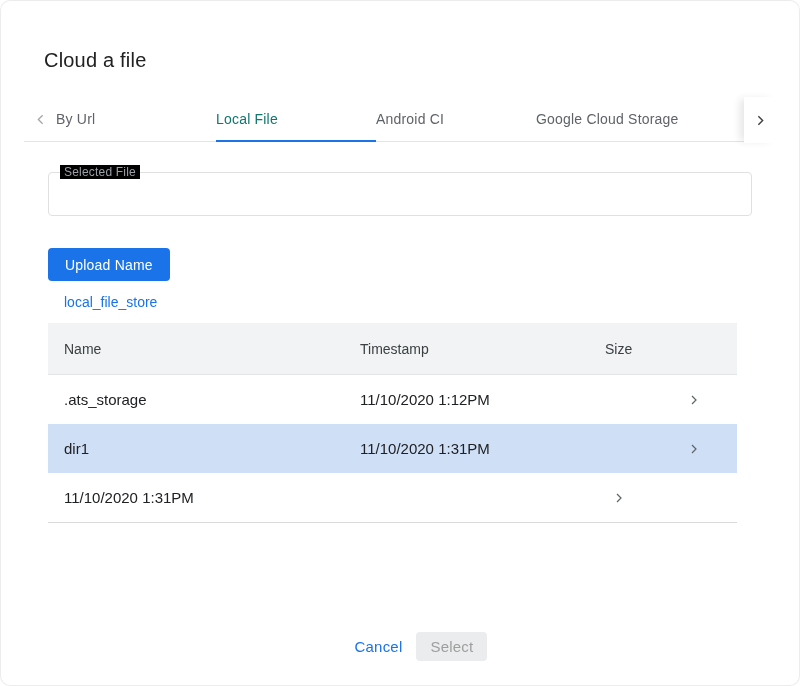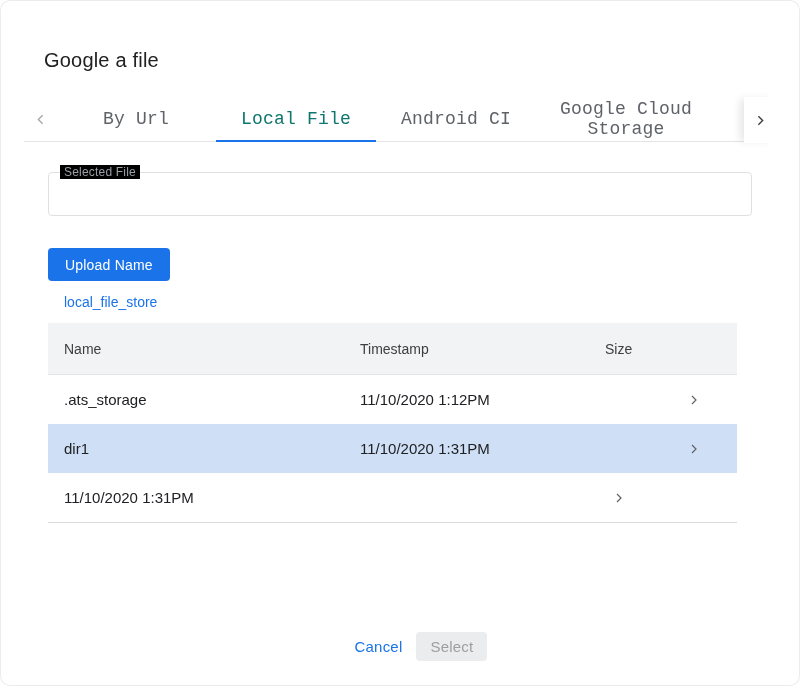--- a/index.html
+++ b/index.html
@@ -47,28 +47,28 @@
     margin-left: auto;
     margin-bottom: -2px;
     box-shadow: -6px 0 8px -2px rgba(0,0,0,0.10);
     z-index: 2;
   }
   .tab-nav svg { width: 17px; height: 17px; display: block; }
   .tabs { display: flex; align-items: stretch; }
   .tab {
     width: 160px;
     background: none; border: none;
-    font-family: Liberation Mono, monospace;
-    font-size: 18px;
+    font-family: Liberation Sans, sans-serif;
+    font-size: 14px;
     font-weight: 500;
     color: #5f6368;
     letter-spacing: .2px;
     cursor: pointer;
     position: relative;
-    display: flex; align-items: center; justify-content: center;
+    display: flex; align-items: center; 
   }
   .tab:last-of-type { width: 180px; }
   .tab.active { color: #0f766e; }
   .tab.active::after {
     content: "";
     position: absolute; left: 0; right: 0; bottom: -1px;
     height: 2px; background: #1a73e8;
   }
   
   .field {
@@ -170,21 +170,21 @@
     border: none; border-radius: 4px;
     font-family: inherit; font-size: 15px;
     letter-spacing: .2px;
   }
 </style>
 </head>
 <body>
 
 <div class="dialog">
 
-  <h1 class="dialog-title">Google a file</h1>
+  <h1 class="dialog-title">Cloud a file</h1>
 
   <div class="tabbar">
     <button class="tab-nav prev">
       <span>
         <svg viewBox="0 0 24 24">
             <path d="M15 18l-6-6 6-6" fill="none" stroke="currentColor" stroke-width="2"></path>
           </svg>
       </span>
     </button>
     <div class="tabs">

